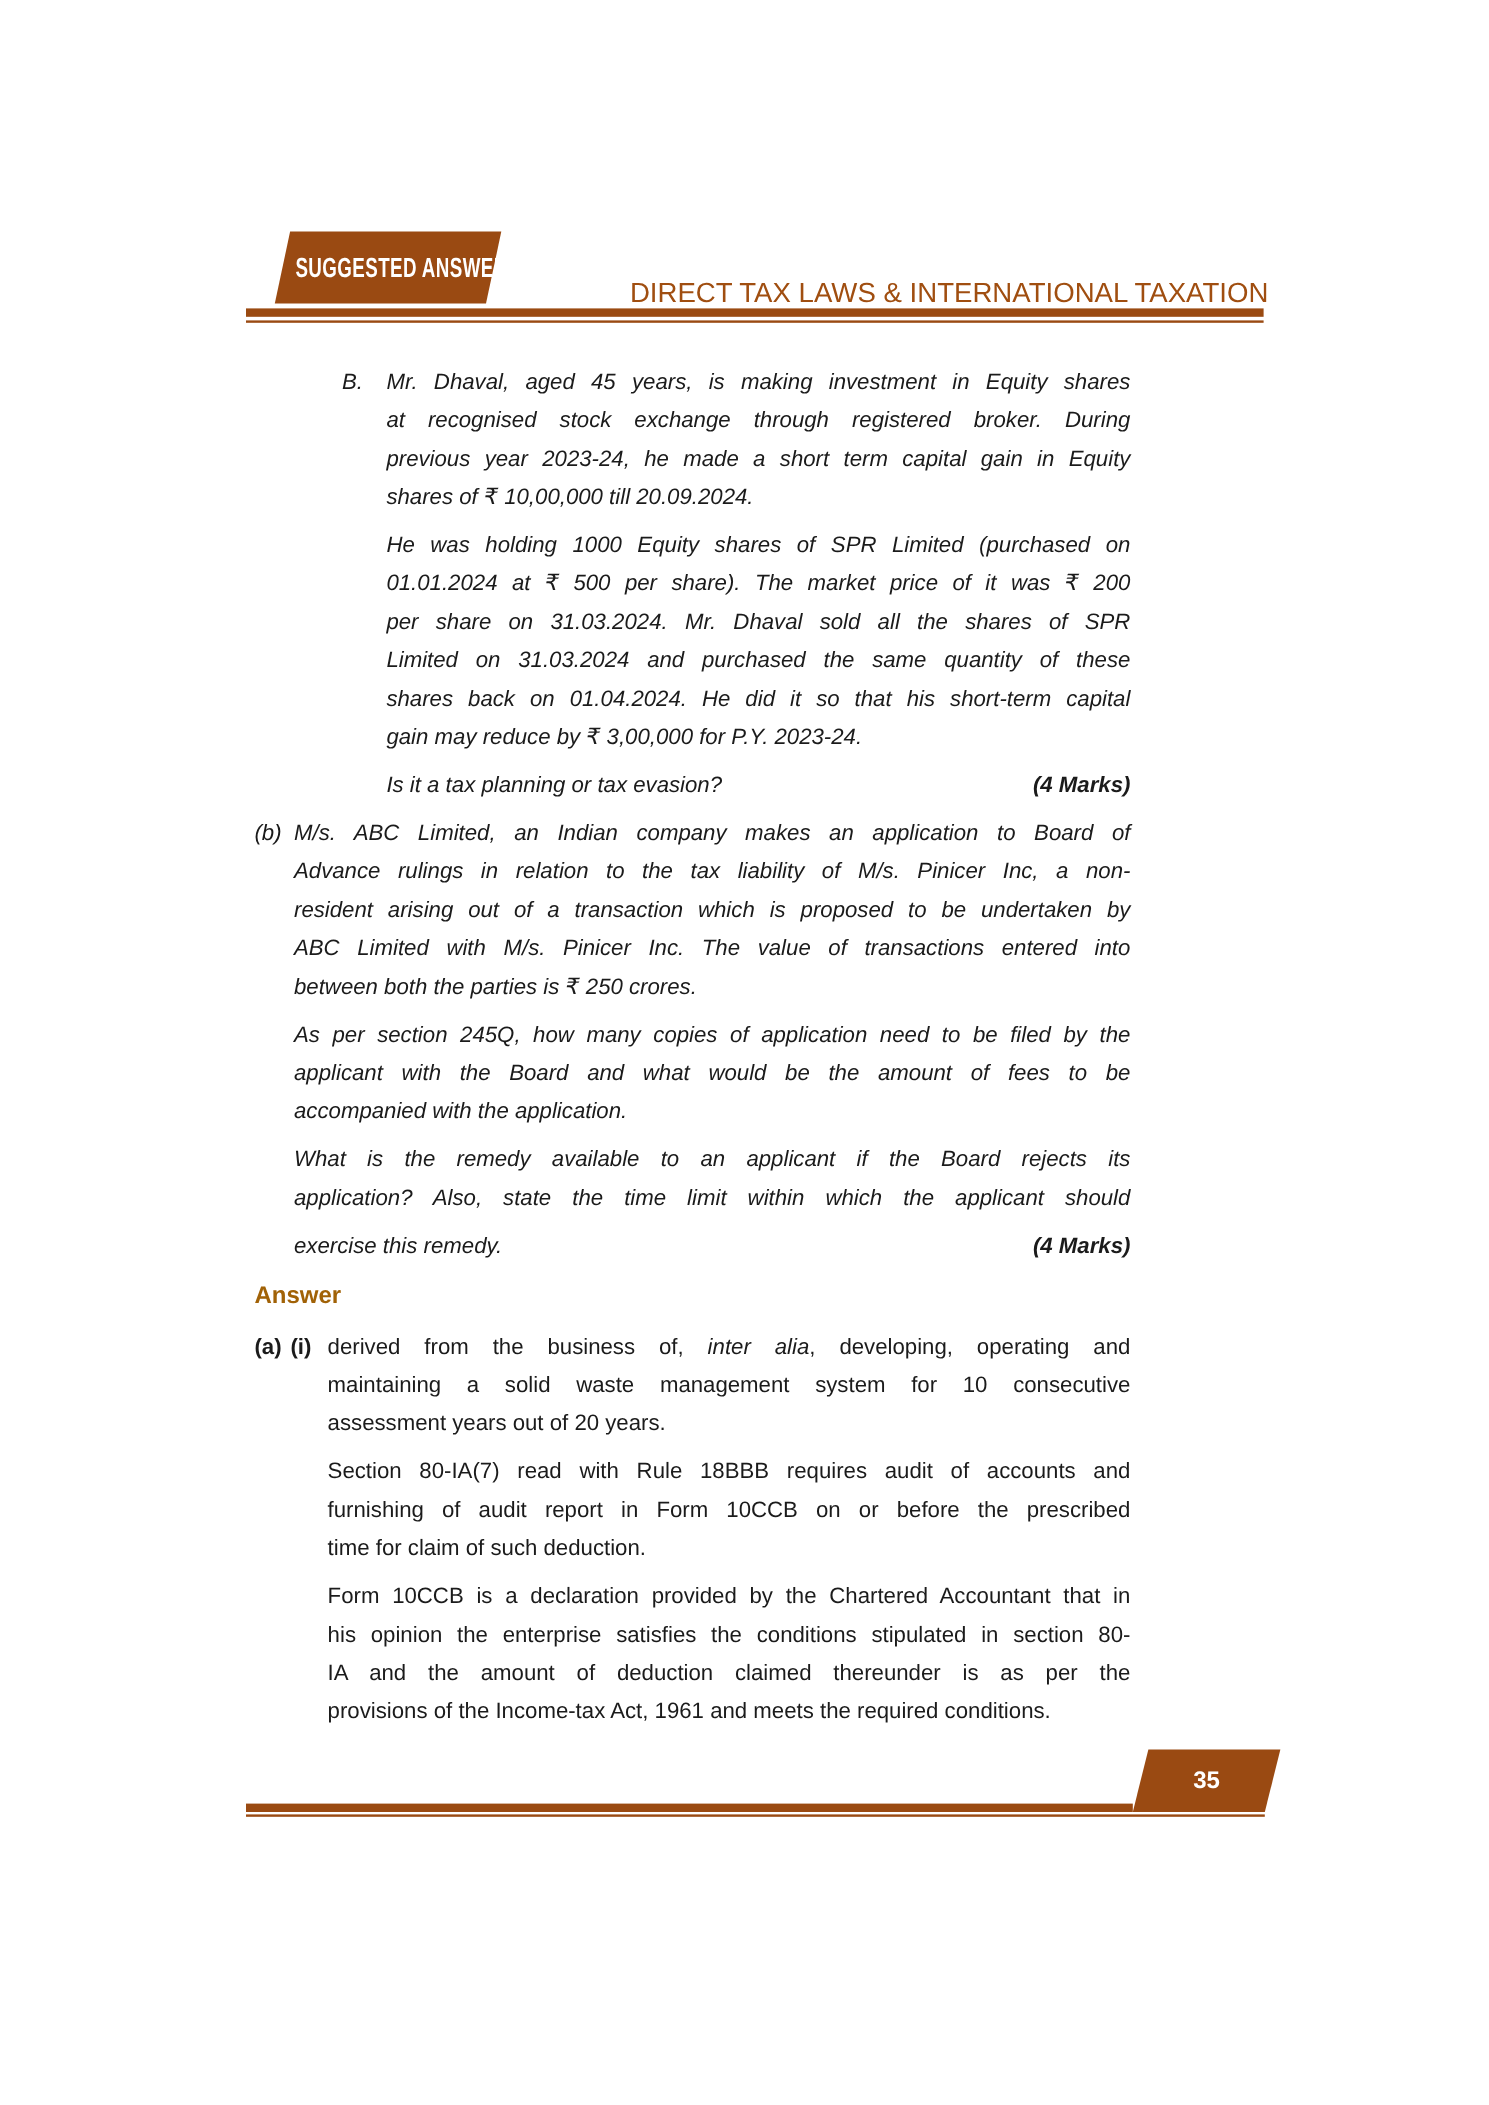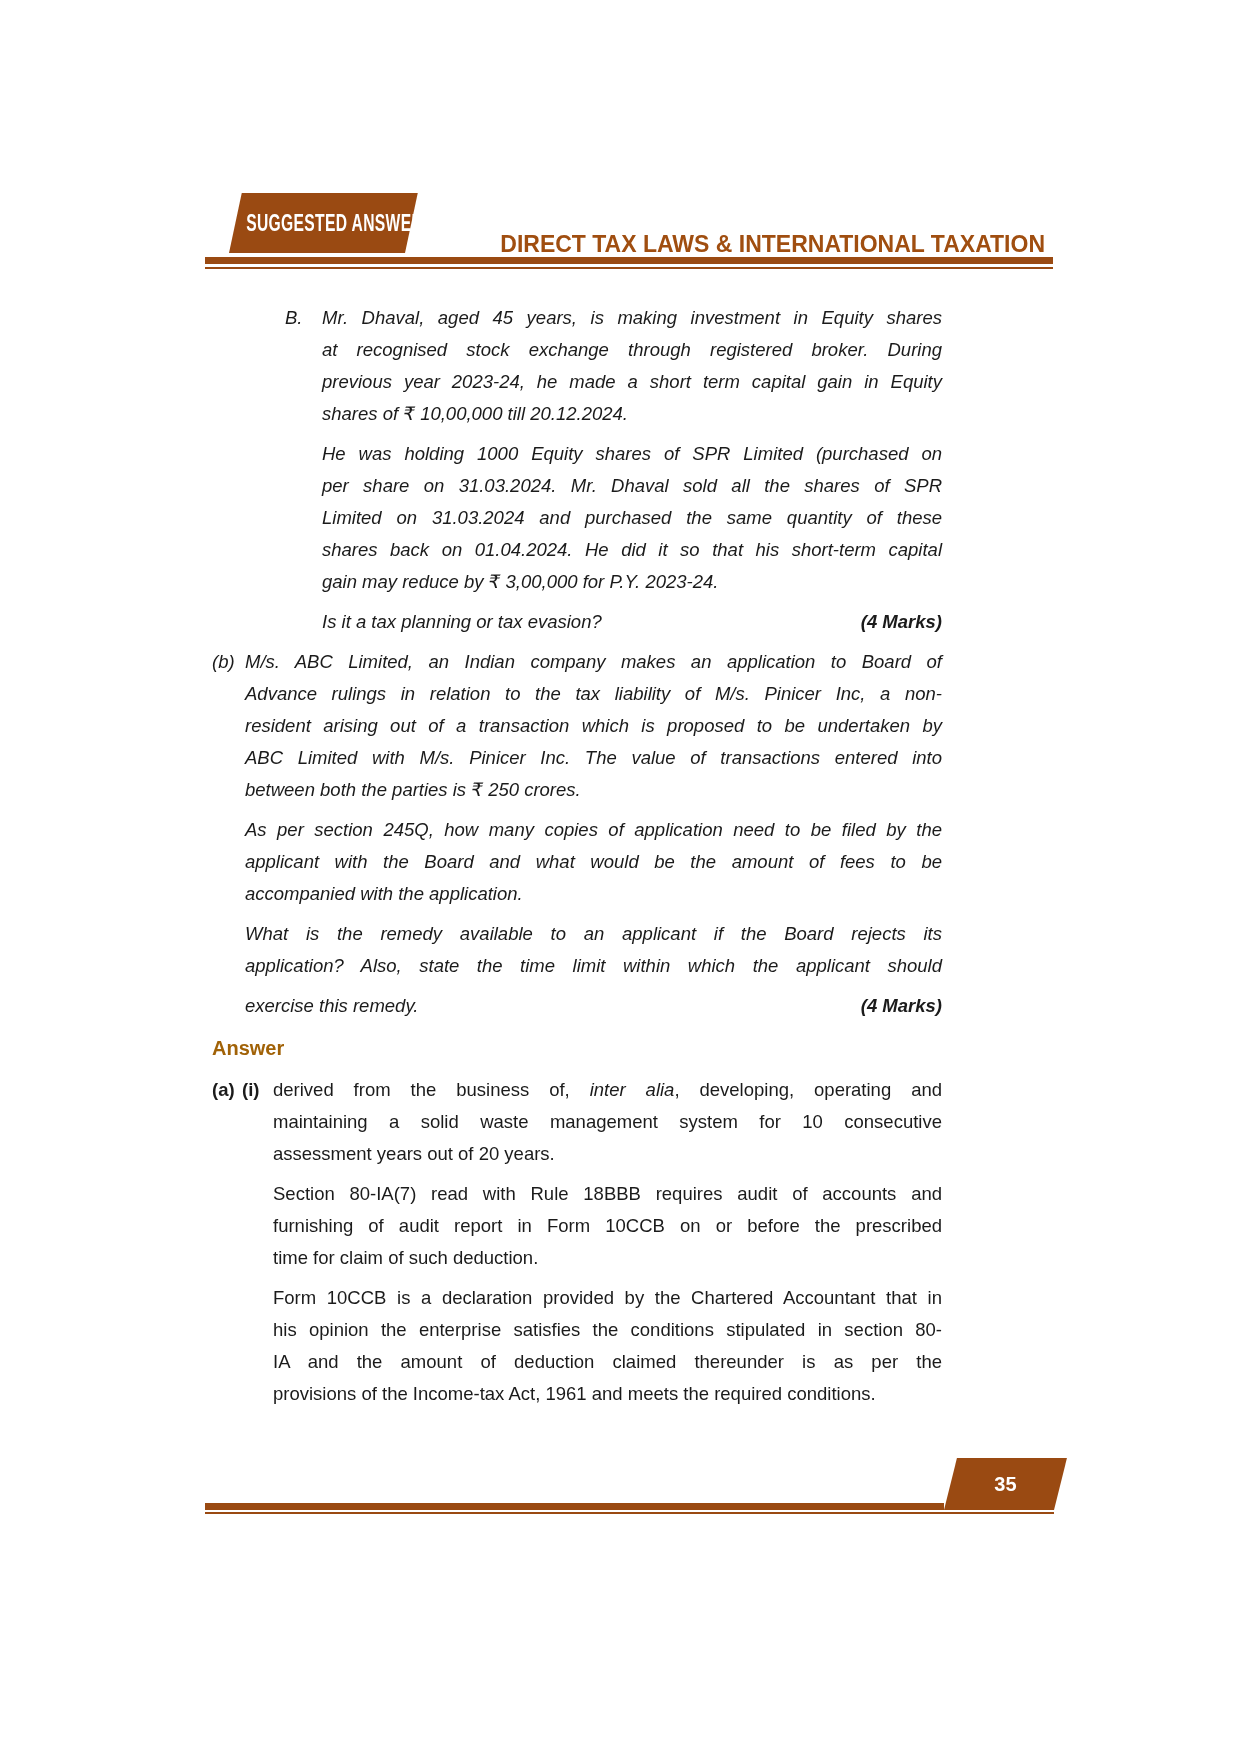--- a/index.html
+++ b/index.html
@@ -14,22 +14,22 @@
     position:absolute;left:229px;top:193px;width:176px;height:60px;
     background:var(--accent);transform:skewX(-12deg);transform-origin:0 100%;
     display:flex;align-items:center;
   }
   .banner-label{
     display:inline-block;transform:skewX(12deg) scaleX(0.68);transform-origin:0 50%;
     color:#fff;font-weight:bold;font-size:23px;white-space:nowrap;
     padding-left:16px;letter-spacing:0.5px;
   }
   .subject{
-    position:absolute;right:196px;top:231px;line-height:26px;
-    color:var(--title);font-weight:bold;font-size:23px;white-space:nowrap;
+    position:absolute;right:184px;top:231px;line-height:26px;
+    color:var(--title);font-weight:normal;font-size:23px;white-space:nowrap;
   }
   .rule{position:absolute;background:var(--accent);}
   #hdr-thick{left:205px;top:257px;width:848px;height:7px;}
   #hdr-thin{left:205px;top:267px;width:848px;height:2px;}
 
   
   #ftr-thick{left:205px;top:1503px;width:739px;height:7px;}
   #ftr-thin{left:205px;top:1512px;width:849px;height:2px;}
   .page-badge{
     position:absolute;left:944px;top:1458px;width:110px;height:52px;
@@ -76,24 +76,25 @@
 
   <div class="doc-body">
 
     <section class="question q-b">
       <span class="qlabel" id="label-B">B.</span>
       <div id="qb-paras">
           <div class="para">
             <div class="ln">Mr. Dhaval, aged 45 years, is making investment in Equity shares</div>
             <div class="ln">at recognised stock exchange through registered broker. During</div>
             <div class="ln">previous year 2023-24, he made a short term capital gain in Equity</div>
-            <div class="ln last">shares of ₹ 10,00,000 till 20.12.2024.</div>
+            <div class="ln last">shares of ₹ 10,00,000 till 20.09.2024.</div>
           </div>
           <div class="para">
             <div class="ln">He was holding 1000 Equity shares of SPR Limited (purchased on</div>
+            <div class="ln">01.01.2024 at ₹ 500 per share). The market price of it was ₹ 200</div>
             <div class="ln">per share on 31.03.2024. Mr. Dhaval sold all the shares of SPR</div>
             <div class="ln">Limited on 31.03.2024 and purchased the same quantity of these</div>
             <div class="ln">shares back on 01.04.2024. He did it so that his short-term capital</div>
             <div class="ln last">gain may reduce by ₹ 3,00,000 for P.Y. 2023-24.</div>
           </div>
         </div>
       <div class="marksrow">
         <span>Is it a tax planning or tax evasion?</span>
         <span class="marks">(4 Marks)</span>
       </div>

